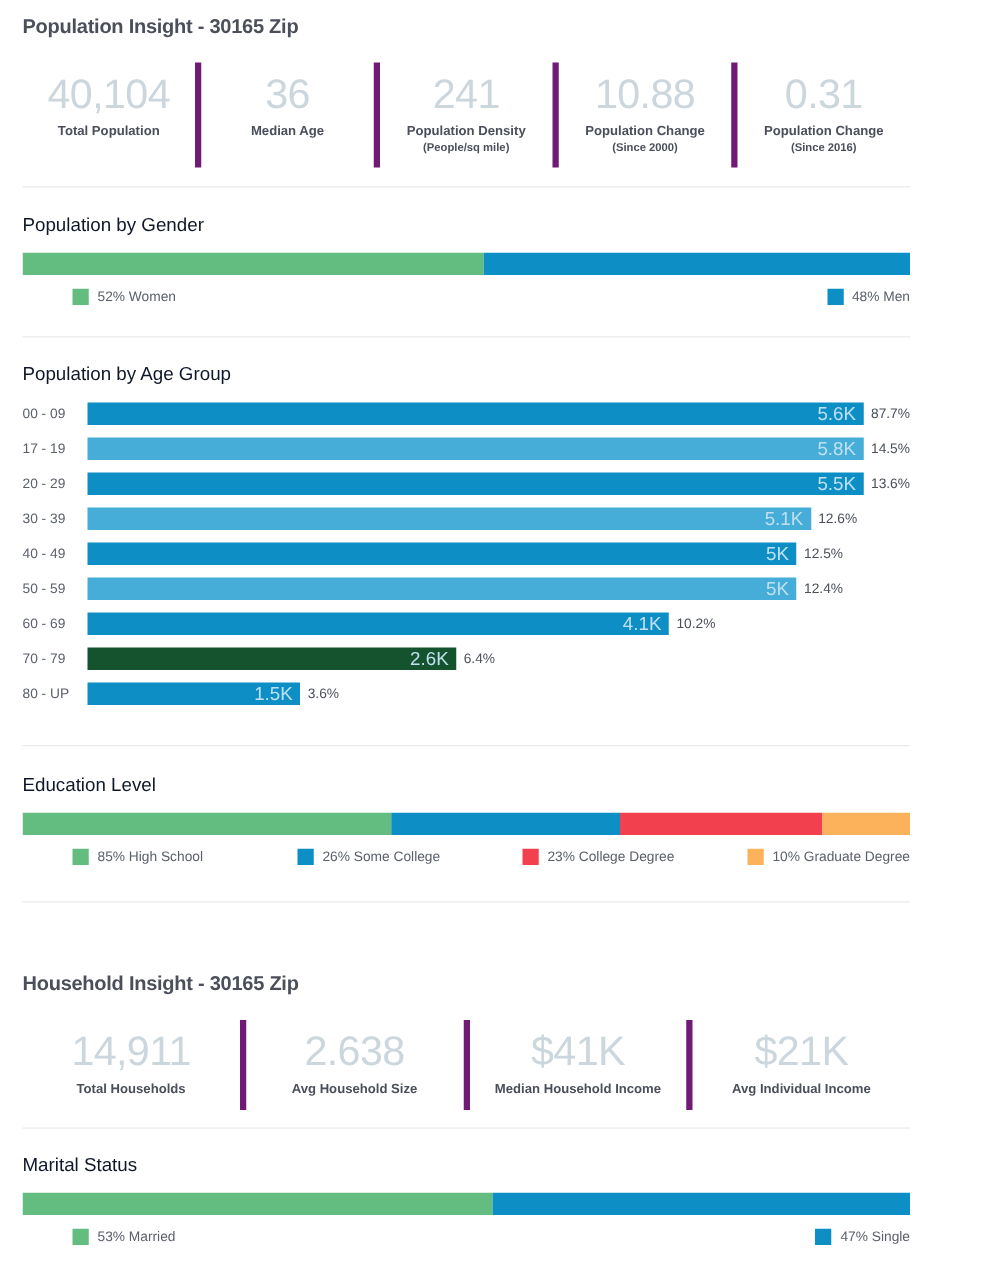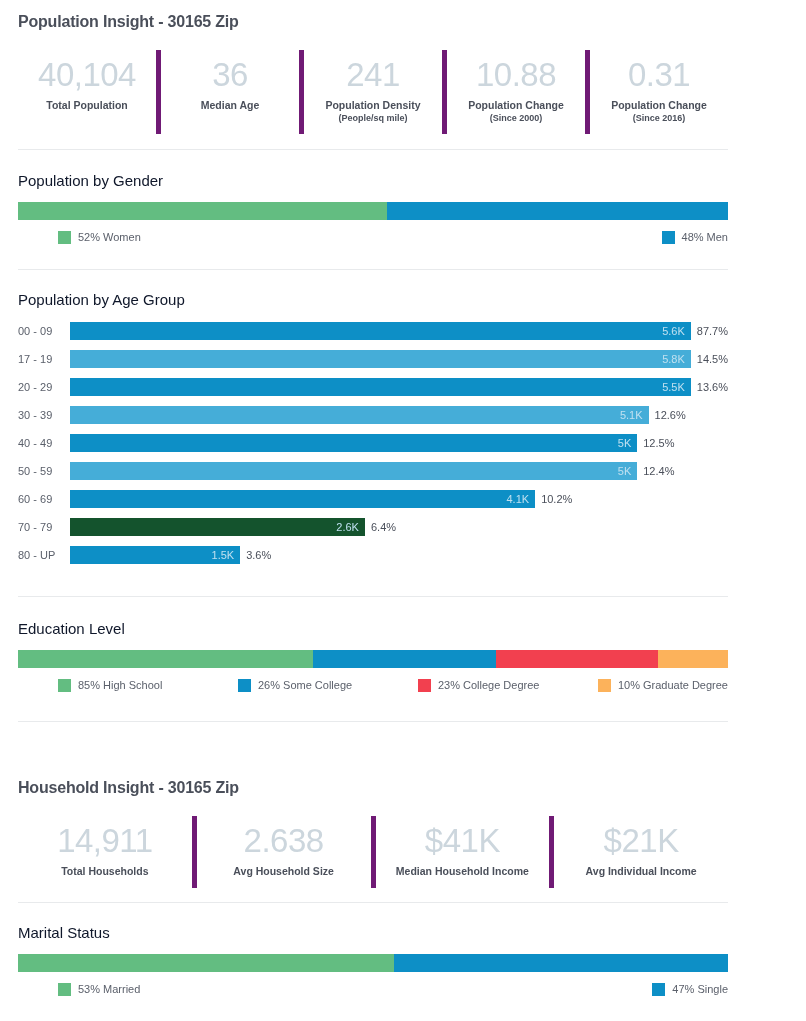--- a/index.html
+++ b/index.html
@@ -79,20 +79,21 @@
   .stack-seg { height: 100%; }
 
   .legend {
     display: flex;
     margin-top: 11px;
     width: 100%;
   }
   .legend.two { justify-content: space-between; }
   .legend-item {
     display: flex;
+    align-items: center;
     font-size: 11px;
     color: #5b606b;
     padding-left: 40px;
   }
   .legend.four .legend-item { flex: 1 1 0; }
   .legend.four .legend-item:last-child { flex: 0 0 auto; }
   .swatch {
     width: 13px;
     height: 13px;
     margin-right: 7px;
@@ -120,21 +121,21 @@
     align-items: center;
     height: 100%;
   }
   .bar {
     height: 18px;
     display: flex;
     align-items: center;
     justify-content: flex-end;
   }
   .bar-value {
-    font-size: 11px;
+    font-size: 15px;
     color: #bfe0f0;
     padding-right: 6px;
     white-space: nowrap;
   }
   .bar-pct {
     font-size: 11px;
     color: #4a4f5a;
     padding-left: 6px;
     white-space: nowrap;
   }

